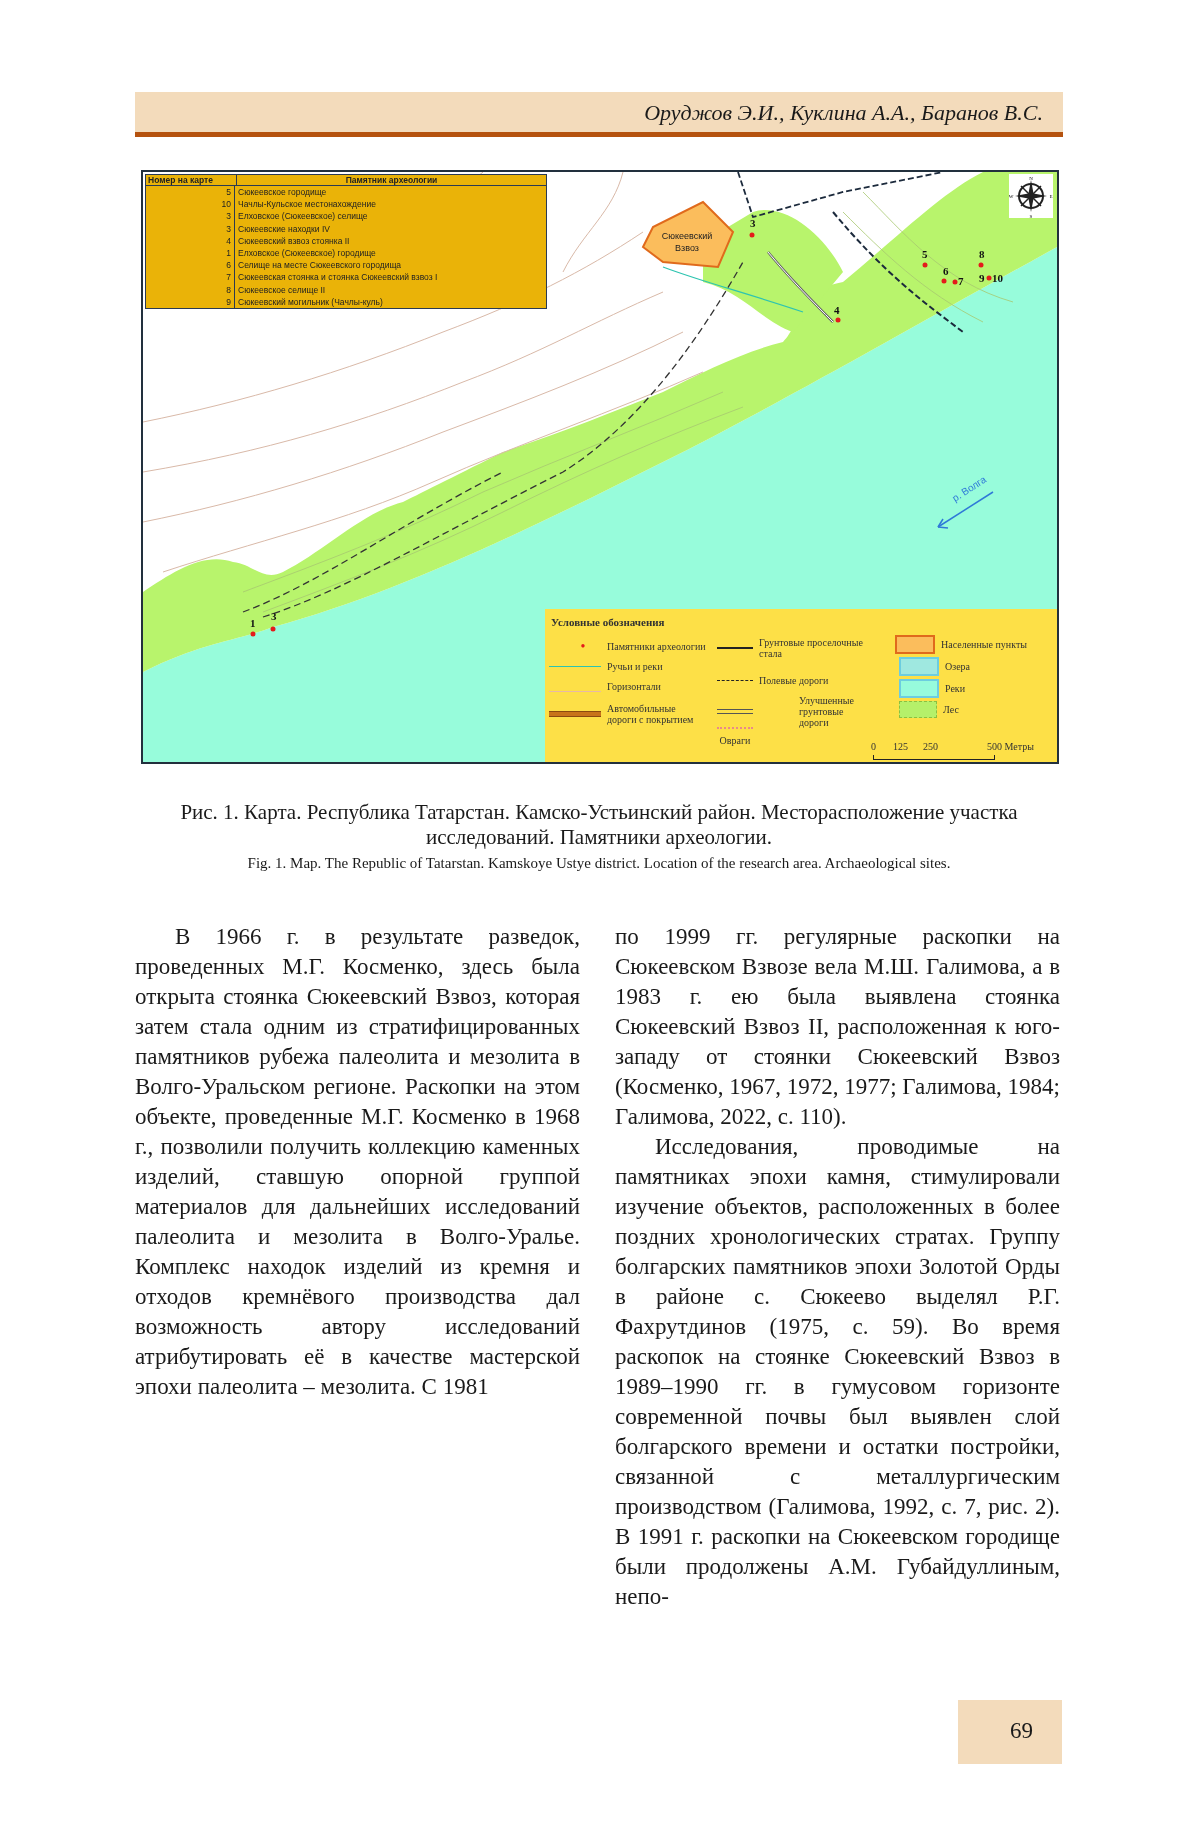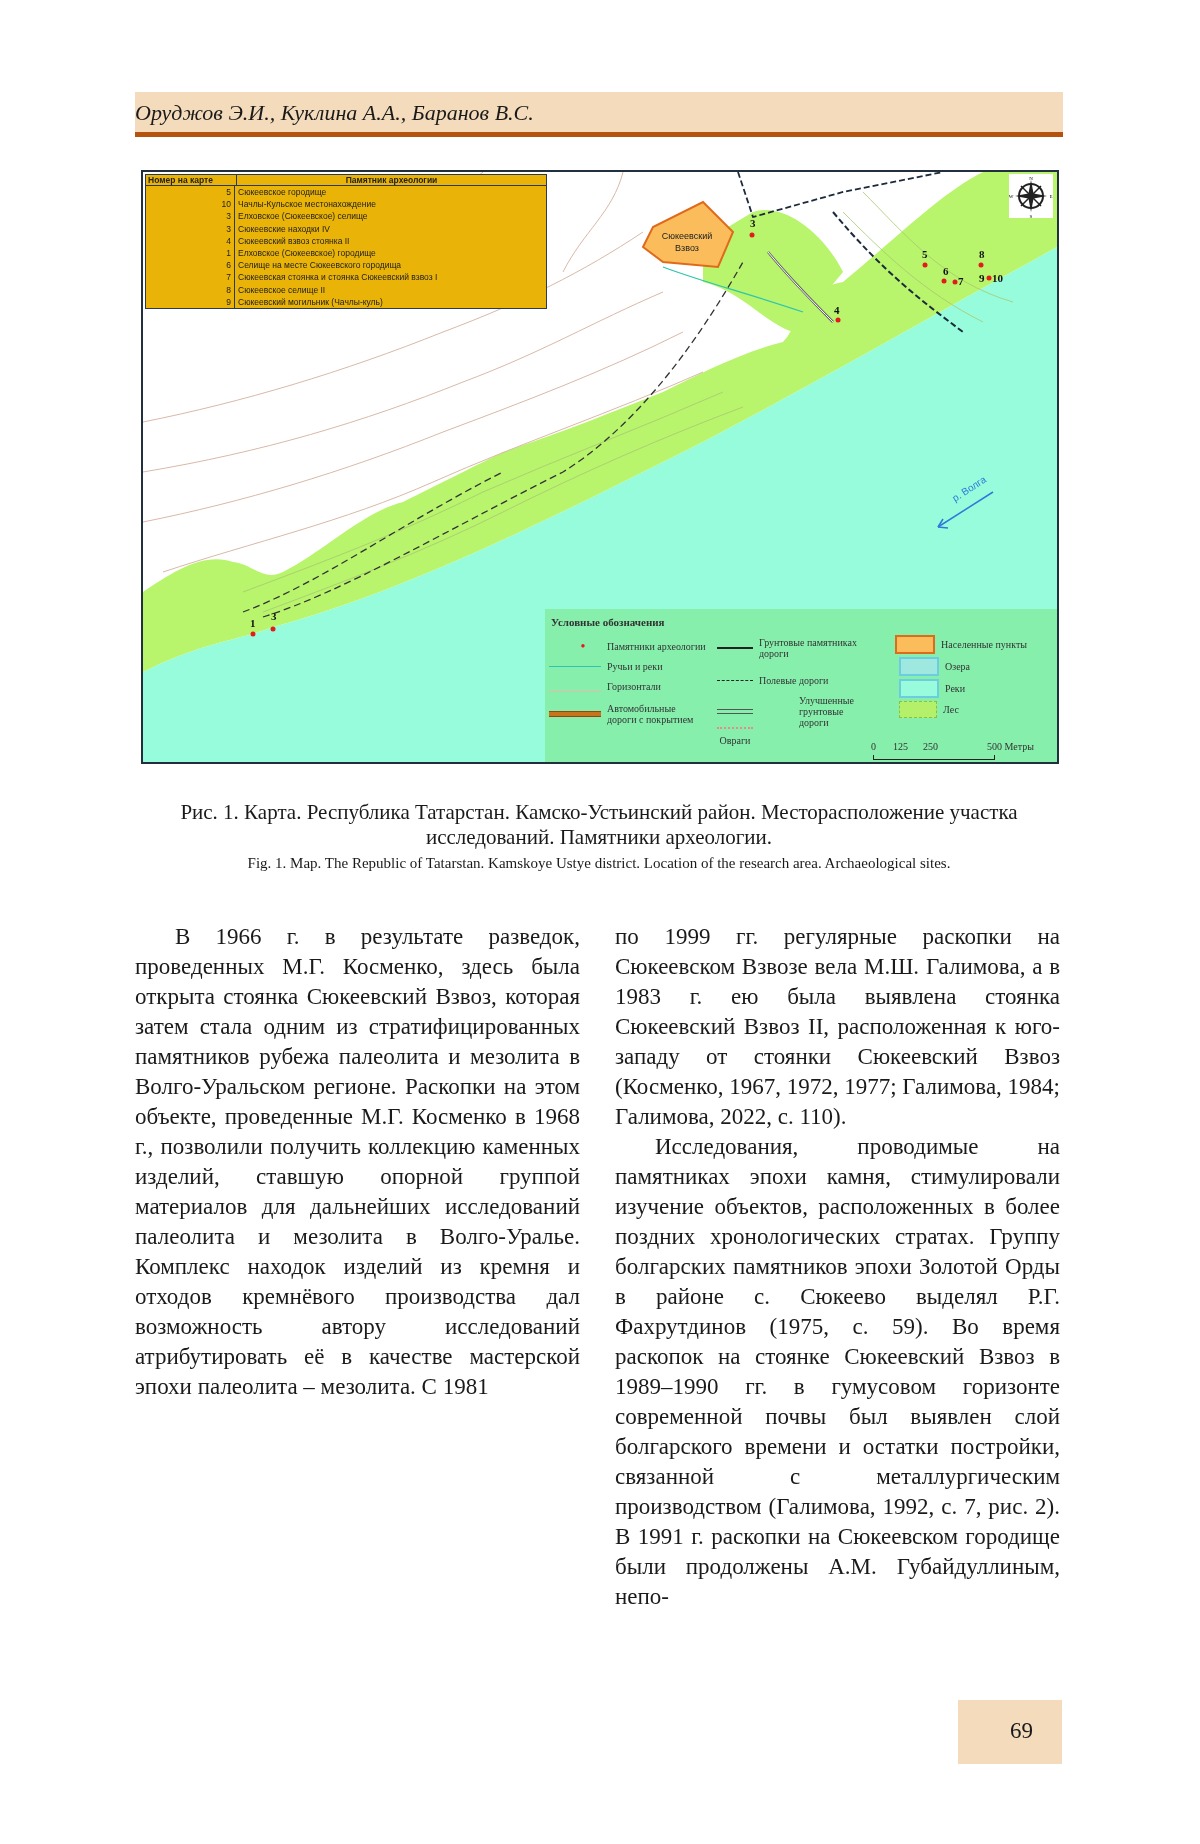--- a/index.html
+++ b/index.html
@@ -1,30 +1,30 @@
 <!DOCTYPE html>
 <html><head>
 <meta charset="utf-8">
 <style>
   html, body { margin:0; padding:0; background:#ffffff; }
   body { width:1200px; height:1844px; position:relative; overflow:hidden; font-family:"Liberation Serif", serif; color:#1a1a1a; }
   .header-bar { position:absolute; left:135px; top:92px; width:928px; height:40px; background:#f3dbbb; }
   .header-rule { position:absolute; left:135px; top:132px; width:928px; height:5px; background:#b5520f; }
-  .header-title { position:absolute; left:135px; top:96px; width:908px; text-align:left; font-style:italic; font-size:22px; line-height:34px; }
+  .header-title { position:absolute; left:135px; top:96px; width:908px; text-align:right; font-style:italic; font-size:22px; line-height:34px; }
   .map { position:absolute; left:141px; top:170px; width:918px; height:594px; border:2px solid #22303d; box-sizing:border-box; overflow:hidden; background:#ffffff; }
   .map svg { position:absolute; left:0; top:0; }
   .site-table { position:absolute; left:2px; top:2px; width:400px; border:1.5px solid #2a3a52; background:#eab308; font-family:"Liberation Sans", sans-serif; font-size:8.5px; color:#222; }
   .site-table .th { display:flex; border-bottom:1.5px solid #2a3a52; font-weight:bold; }
   .site-table .th .c1 { width:88px; border-right:1.5px solid #2a3a52; padding-left:2px; }
   .site-table .th .c2 { flex:1; text-align:center; }
   .site-table .tr { display:flex; line-height:12.2px; }
   .site-table .tr .c1 { width:85px; text-align:right; padding-right:3px; border-right:1.5px solid #2a3a52; }
   .site-table .tr .c2 { flex:1; padding-left:3px; }
   .compass { position:absolute; right:4px; top:2px; width:44px; height:44px; background:#fff; }
-  .legend { position:absolute; left:402px; top:437px; width:512px; height:155px; background:#86efac; font-family:"Liberation Serif", serif; font-size:10px; color:#333; }
+  .legend { position:absolute; left:402px; top:437px; width:512px; height:155px; background:#fde047; font-family:"Liberation Serif", serif; font-size:10px; color:#333; }
   .legend .lt { position:absolute; left:6px; top:7px; font-weight:bold; font-size:11px; }
   .legend .it { position:absolute; display:flex; align-items:center; gap:6px; }
   .legend .sw { display:inline-block; }
   .legend .lab { line-height:11px; }
   .scale { position:absolute; left:326px; top:136px; font-size:10px; }
   .caption { position:absolute; left:135px; width:928px; text-align:center; }
   .cap-ru { top:800px; font-size:21px; line-height:25px; }
   .cap-en { top:852px; font-size:15px; line-height:22px; }
   .col { position:absolute; top:922px; width:445px; font-size:23px; line-height:30px; text-align:justify; }
   .col p { margin:0; }
@@ -178,21 +178,21 @@
         <span class="sw" style="width:52px;height:1px;background:#e8b8a8;"></span>
         <span class="lab">Горизонтали</span>
       </div>
     <div class="it" style="left:4px;top:94px;width:150px;">
         <span class="sw" style="width:52px;height:4px;background:#c8741a;border-top:1px solid #8b4a10;border-bottom:1px solid #8b4a10;flex:none;"></span>
         <span class="lab">Автомобильные дороги с покрытием</span>
       </div>
 
     <div class="it" style="left:172px;top:28px;width:150px;">
         <span class="sw" style="width:36px;height:1.5px;background:#222;flex:none;"></span>
-        <span class="lab">Грунтовые памятниках дороги</span>
+        <span class="lab">Грунтовые проселочные стала</span>
       </div>
     <div class="it" style="left:172px;top:66px;">
         <span class="sw" style="width:36px;border-top:1.5px dashed #222;"></span>
         <span class="lab">Полевые дороги</span>
       </div>
     <div class="it" style="left:172px;top:86px;width:150px;gap:46px;">
         <span class="sw" style="width:36px;height:3px;border-top:1px solid #555;border-bottom:1px solid #555;flex:none;"></span>
         <span class="lab">Улучшенные грунтовые дороги</span>
       </div>
     <div class="it" style="left:172px;top:118px;flex-direction:column;">

